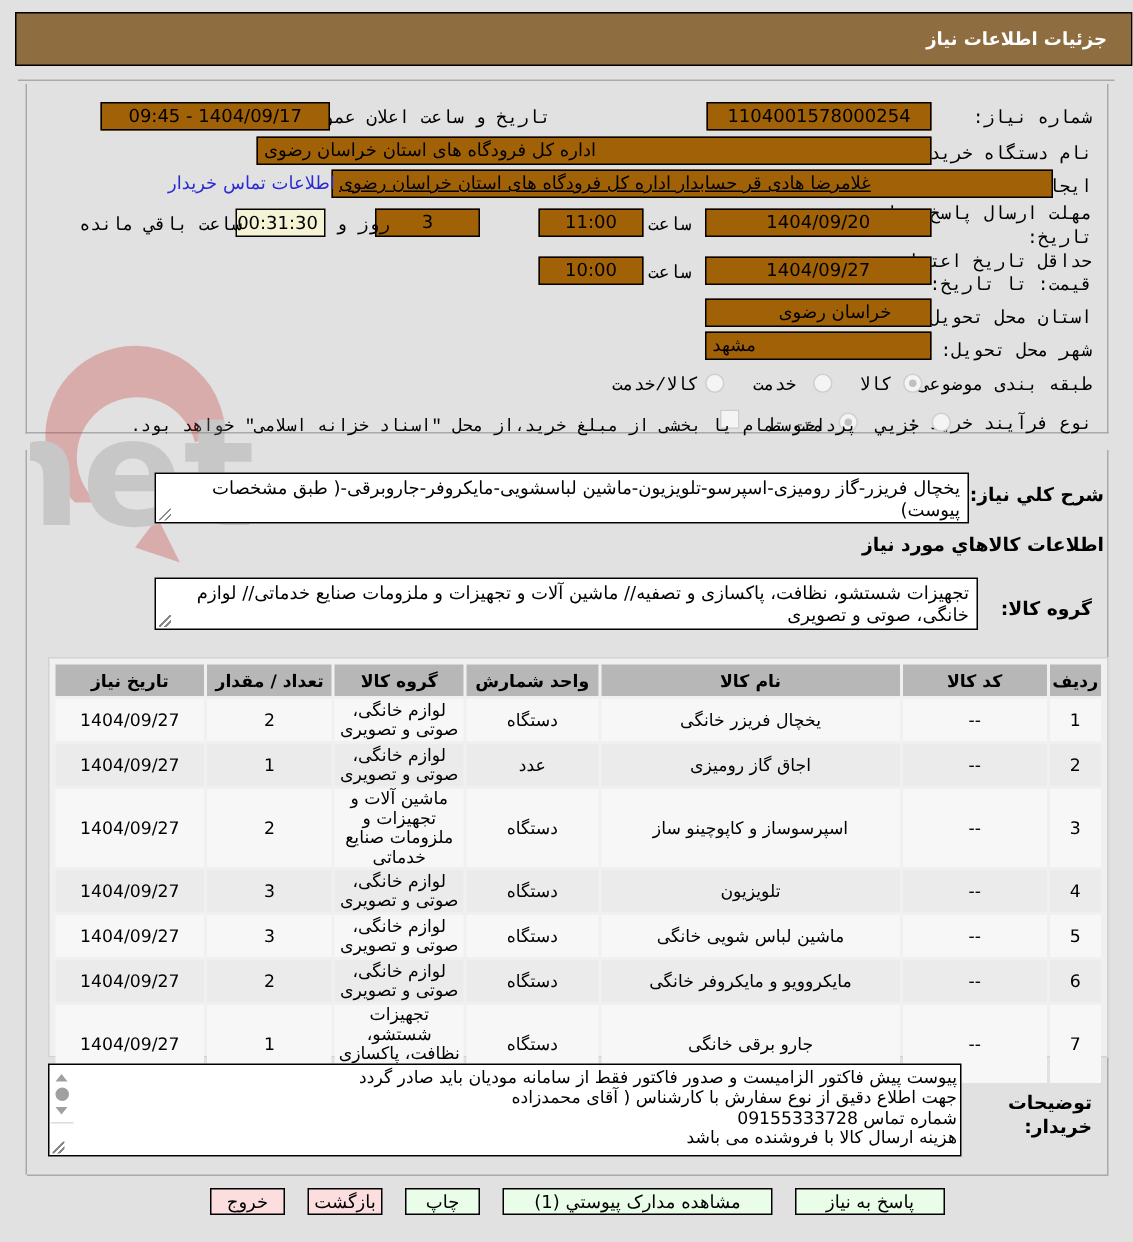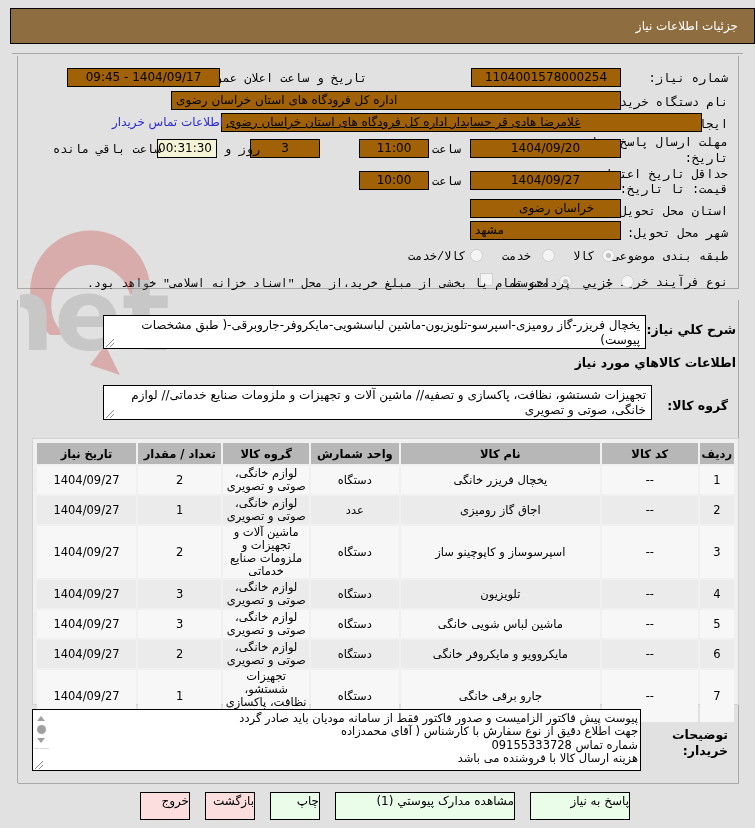--- a/index.html
+++ b/index.html
@@ -7,21 +7,21 @@
   body {
     width: 755px; height: 828px; overflow: hidden;
     background: #e1e1e1;
     font-family: "DejaVu Sans", sans-serif;
     font-size: 12px; color: #000;
     position: relative;
     direction: rtl;
   }
   .header {
     position: absolute; left: 10px; top: 8px; width: 745px; height: 36px;
-    background: #8e6e41; border: 1px solid #000;
+    background: #8e6e41; border: 1px solid #000; font-weight: bold;
   }
   .header span {
     position: absolute; right: 16px; top: 10px;
     color: #fff; font-size: 12px;
   }
   .divider-top {
     position: absolute; left: 12px; top: 53px; width: 731px; height: 0;
     border-top: 1px solid #a9a9a9;
   }
   .panel {
@@ -98,22 +98,22 @@
   .sc-sep { position: absolute; left: 0; top: 37px; width: 15px; border-top: 1px solid #dcdcdc; }
   .divider-bottom {
     position: absolute; left: 18px; top: 783px; width: 721px; height: 0;
     border-top: 1px solid #a9a9a9;
   }
   .panel-lines {
     position: absolute; left: 17px; top: 300px; width: 722px; height: 483px;
     border-left: 1px solid #a9a9a9; border-right: 1px solid #a9a9a9;
   }
   .btn {
-    position: absolute; height: 28px; font-size: 12px; line-height: 16px;
-    text-align: right; border: 1px solid #000; white-space: nowrap;
+    position: absolute; height: 18px; font-size: 12px; line-height: 16px;
+    text-align: center; border: 1px solid #000; white-space: nowrap;
     cursor: pointer;
   }
   .btn.green { background: #e9fde9; }
   .btn.pink { background: #fcdede; }
 </style>
 </head>
 <body>
 
 <div class="header">
   <span>جزئيات اطلاعات نياز</span>

